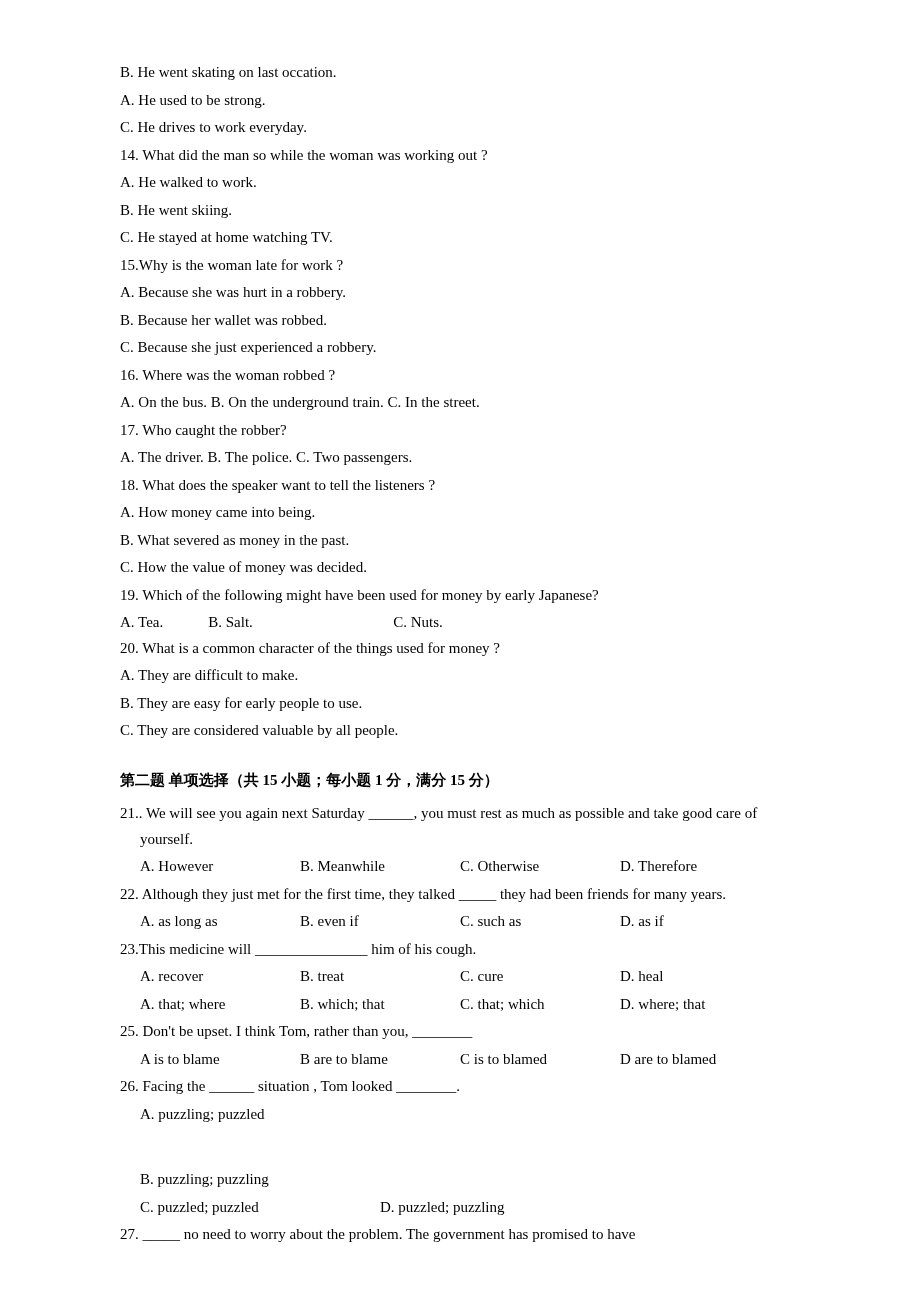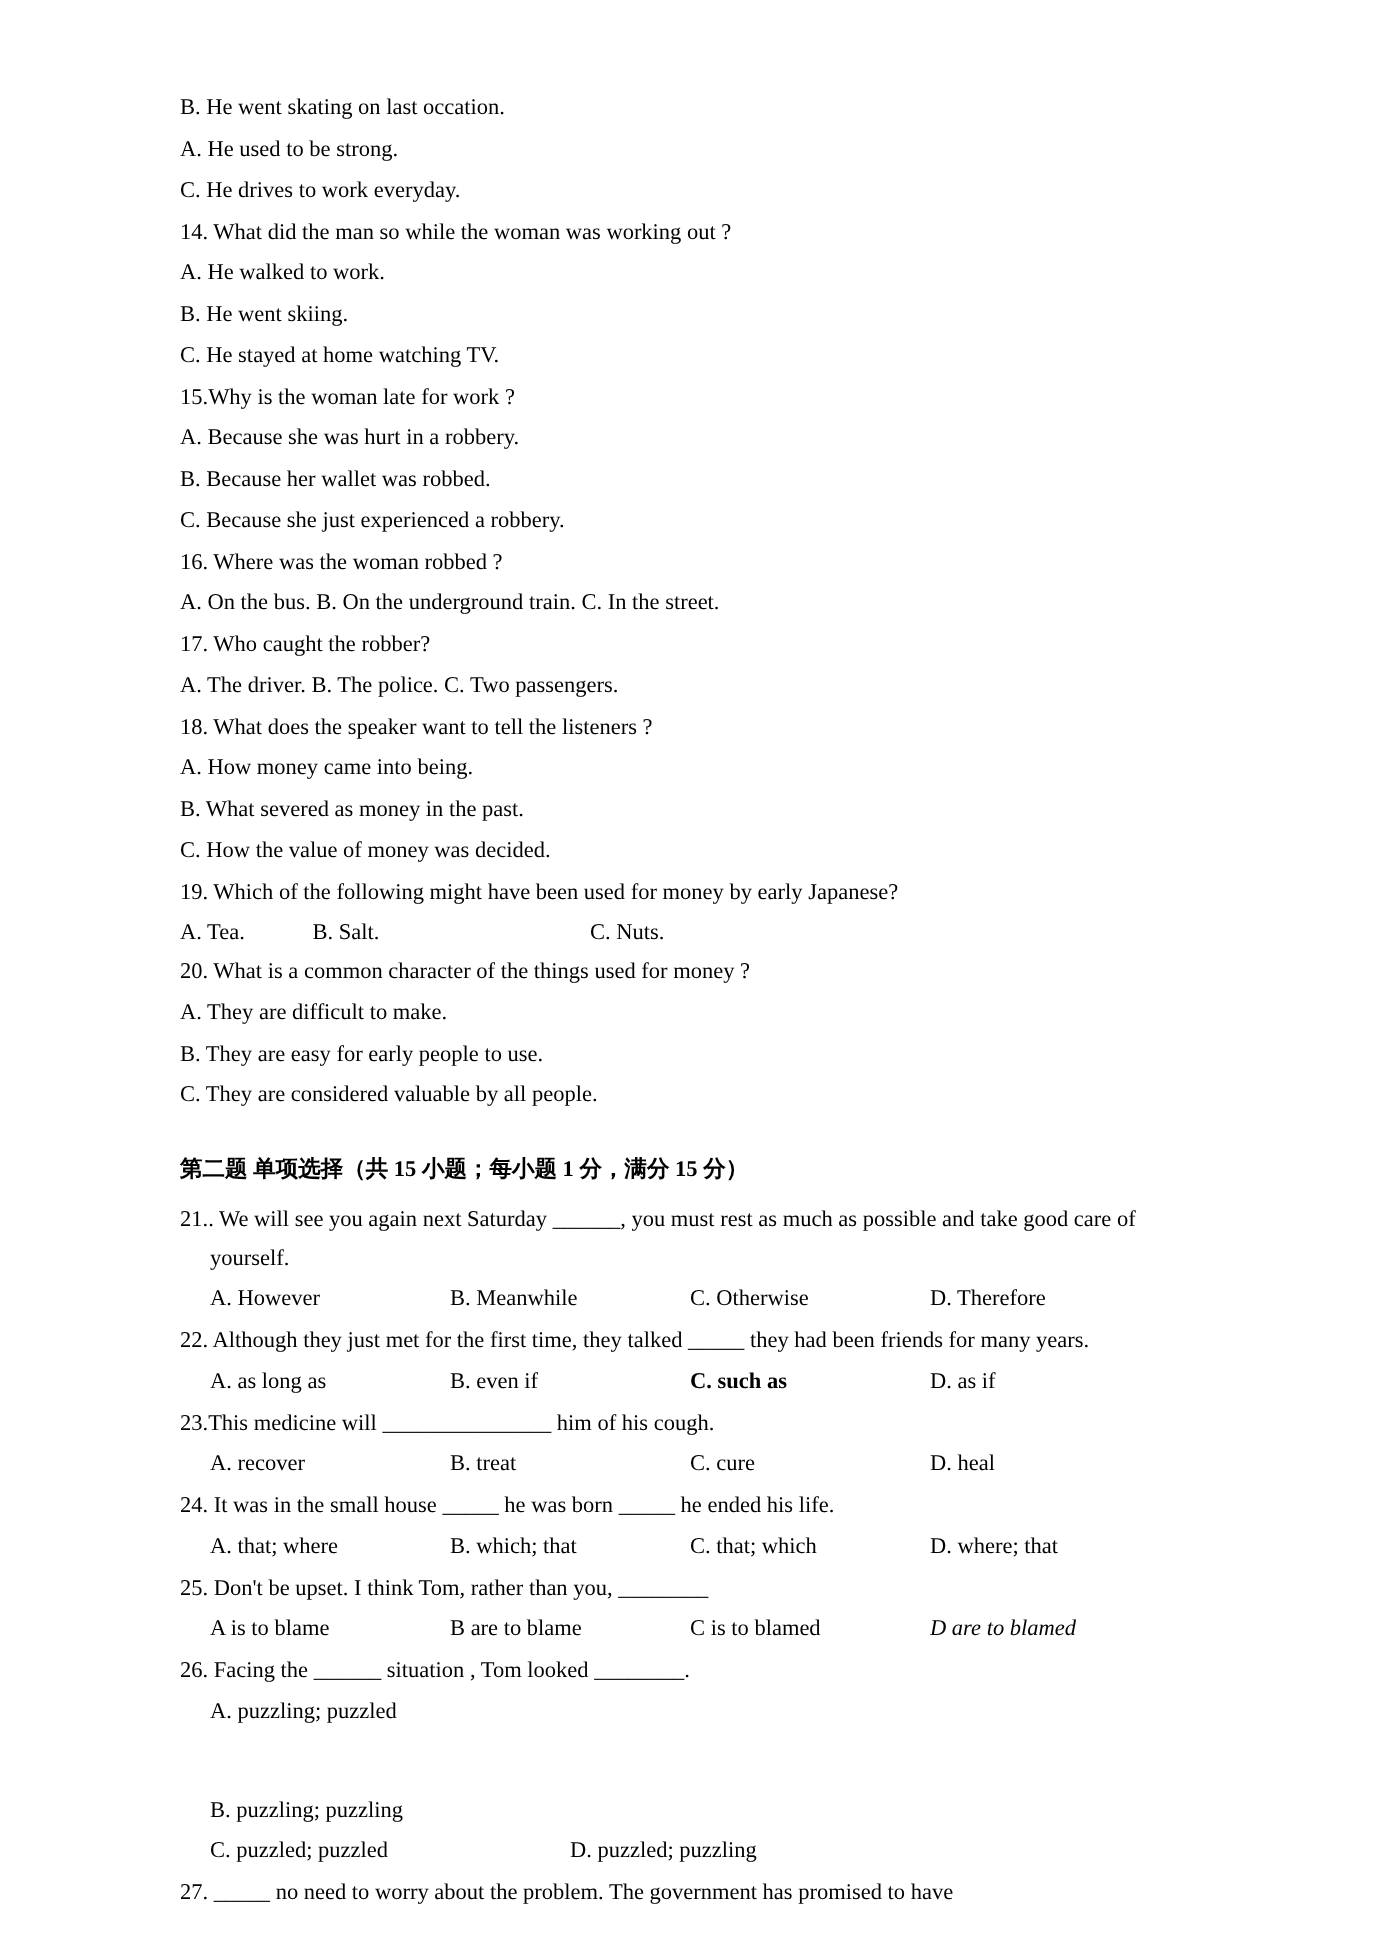--- a/index.html
+++ b/index.html
@@ -78,46 +78,45 @@
     <span style="min-width:140px;">A. However</span>
     <span style="min-width:140px;">B. Meanwhile</span>
     <span style="min-width:140px;">C.   Otherwise</span>
     <span style="min-width:120px;">D. Therefore</span>
   </div>
 
   <p style="margin-left:20px; text-indent:-20px;">22. Although they just met for the first time, they talked _____ they had been friends for many years.</p>
   <div style="display:flex; gap:20px; padding-left:20px; margin-bottom:2px;">
     <span style="min-width:140px;">A. as long as</span>
     <span style="min-width:140px;">B. even if</span>
-    <span style="min-width:140px;font-weight:bold;">C. such as</span>
+    <span style="min-width:140px;">C. such as</span>
     <span style="min-width:100px;">D. as if</span>
   </div>
 
   <p>23.This medicine will _______________ him of his cough.</p>
   <div style="display:flex; gap:20px; padding-left:20px; margin-bottom:2px;">
     <span style="min-width:140px;">A. recover</span>
     <span style="min-width:140px;">B. treat</span>
     <span style="min-width:140px;">C. cure</span>
     <span style="min-width:100px;">D. heal</span>
   </div>
 
-  <p>24. It was in the small house _____ he was born _____ he ended his life.</p>
   <div style="display:flex; gap:20px; padding-left:20px; margin-bottom:2px;">
     <span style="min-width:140px;">A. that; where</span>
     <span style="min-width:140px;">B. which; that</span>
     <span style="min-width:140px;">C. that; which</span>
     <span style="min-width:120px;">D. where; that</span>
   </div>
 
   <p>25. Don't be upset. I think Tom, rather than you, ________</p>
   <div style="display:flex; gap:20px; padding-left:20px; margin-bottom:2px;">
     <span style="min-width:140px;">A is to blame</span>
     <span style="min-width:140px;">B are to blame</span>
     <span style="min-width:140px;">C is to blamed</span>
-    <span style="min-width:140px;font-style:italic;">D are to blamed</span>
+    <span style="min-width:140px;">D are to blamed</span>
   </div>
 
   <p>26. Facing the ______ situation , Tom looked ________.</p>
   <div style="display:flex; gap:40px; padding-left:20px; margin-bottom:2px;flex-direction:column;">
     <span style="min-width:200px;">A. puzzling; puzzled</span>
     <span style="min-width:200px;">B. puzzling; puzzling</span>
   </div>
   <div style="display:flex; gap:40px; padding-left:20px; margin-bottom:2px;">
     <span style="min-width:200px;">C. puzzled; puzzled</span>
     <span style="min-width:200px;">D. puzzled; puzzling</span>

